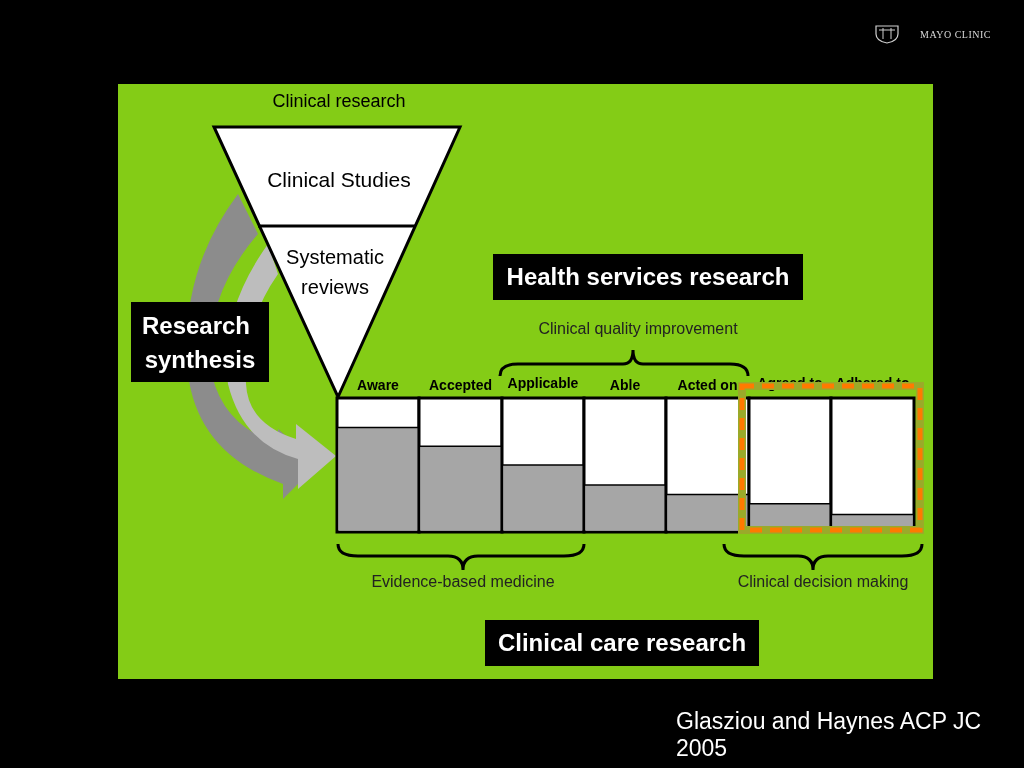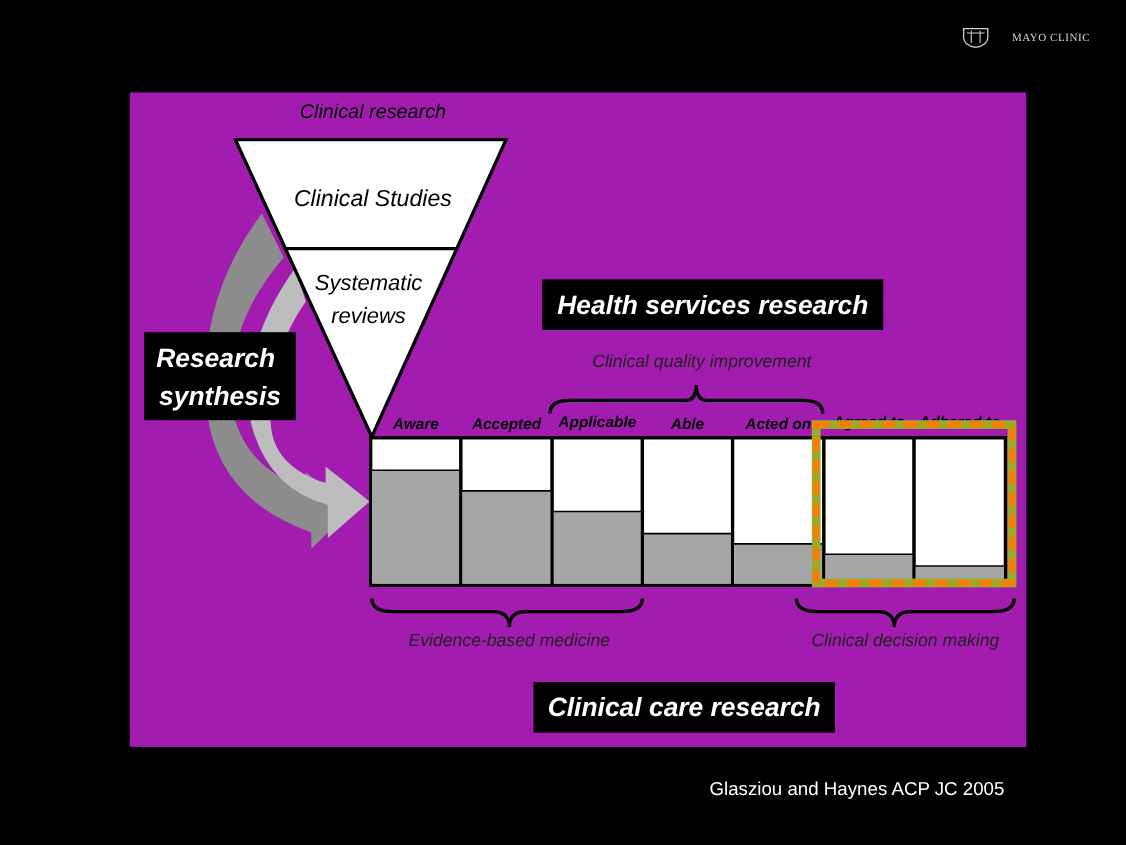--- a/index.html
+++ b/index.html
@@ -1,21 +1,21 @@
 <!DOCTYPE html>
 <html><head>
 <meta charset="utf-8">
 <style>
   html,body{margin:0;padding:0;background:#000;}
   body{width:1024px;height:768px;position:relative;overflow:hidden;font-family:"Liberation Sans",sans-serif;}
   .logo{position:absolute;left:874px;top:24px;display:flex;align-items:center;gap:20px;color:#cfcfcf;}
   .logo-text{font-family:"Liberation Serif",serif;font-size:10px;letter-spacing:0.5px;color:#d8d8d8;}
-  .panel{position:absolute;left:118px;top:84px;width:815px;height:595px;background:#a21caf;font-style:italic;}
+  .panel{position:absolute;left:118px;top:84px;width:815px;height:595px;background:#84cc16;}
   svg{position:absolute;left:0;top:0;}
-  .citation{position:absolute;left:645px;top:708px;color:#fff;font-size:17px;}
+  .citation{position:absolute;left:676px;top:708px;color:#fff;font-size:23px;}
 </style>
 </head>
 <body>
 
 <div class="logo">
   <svg width="26" height="20" viewBox="0 0 26 20" style="position:static">
     <path d="M2 2 H24 V10 Q24 17 13 19 Q2 17 2 10 Z" fill="none" stroke="#cfcfcf" stroke-width="1.2"></path>
     <path d="M9 4 V15 M17 4 V15 M5 6 H21" stroke="#cfcfcf" stroke-width="1"></path>
   </svg>
   <span class="logo-text">MAYO CLINIC</span>

